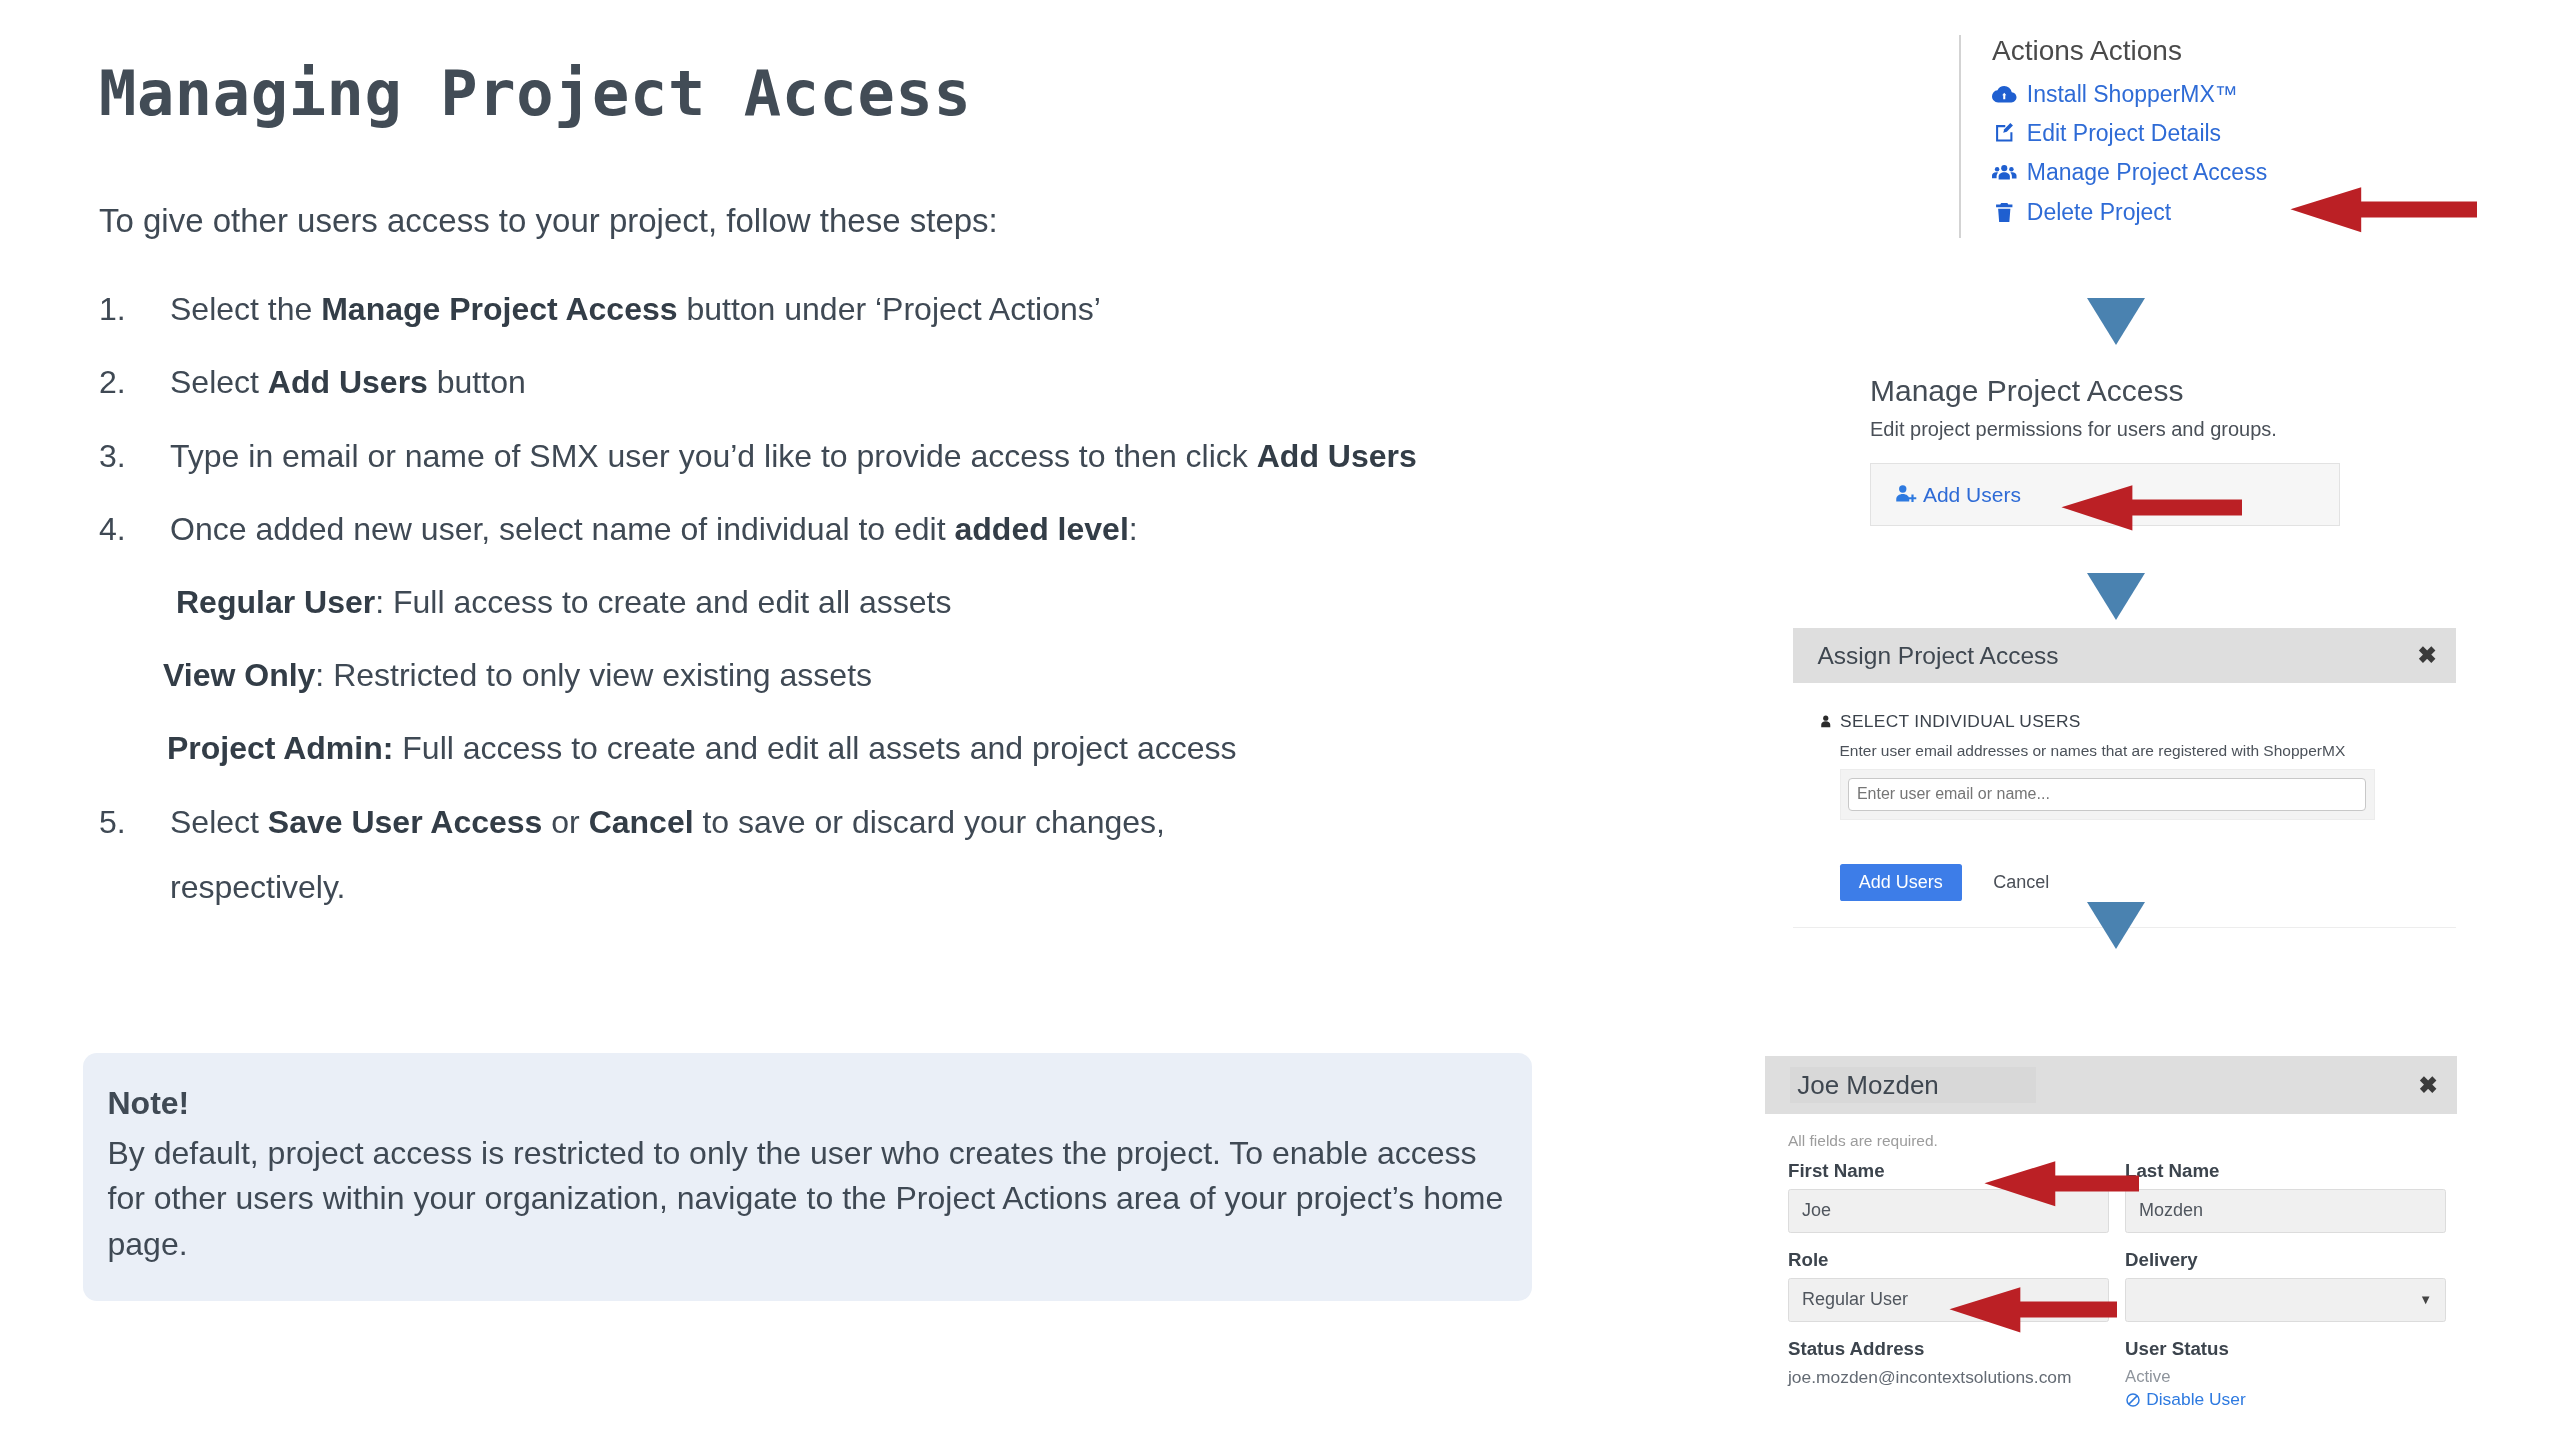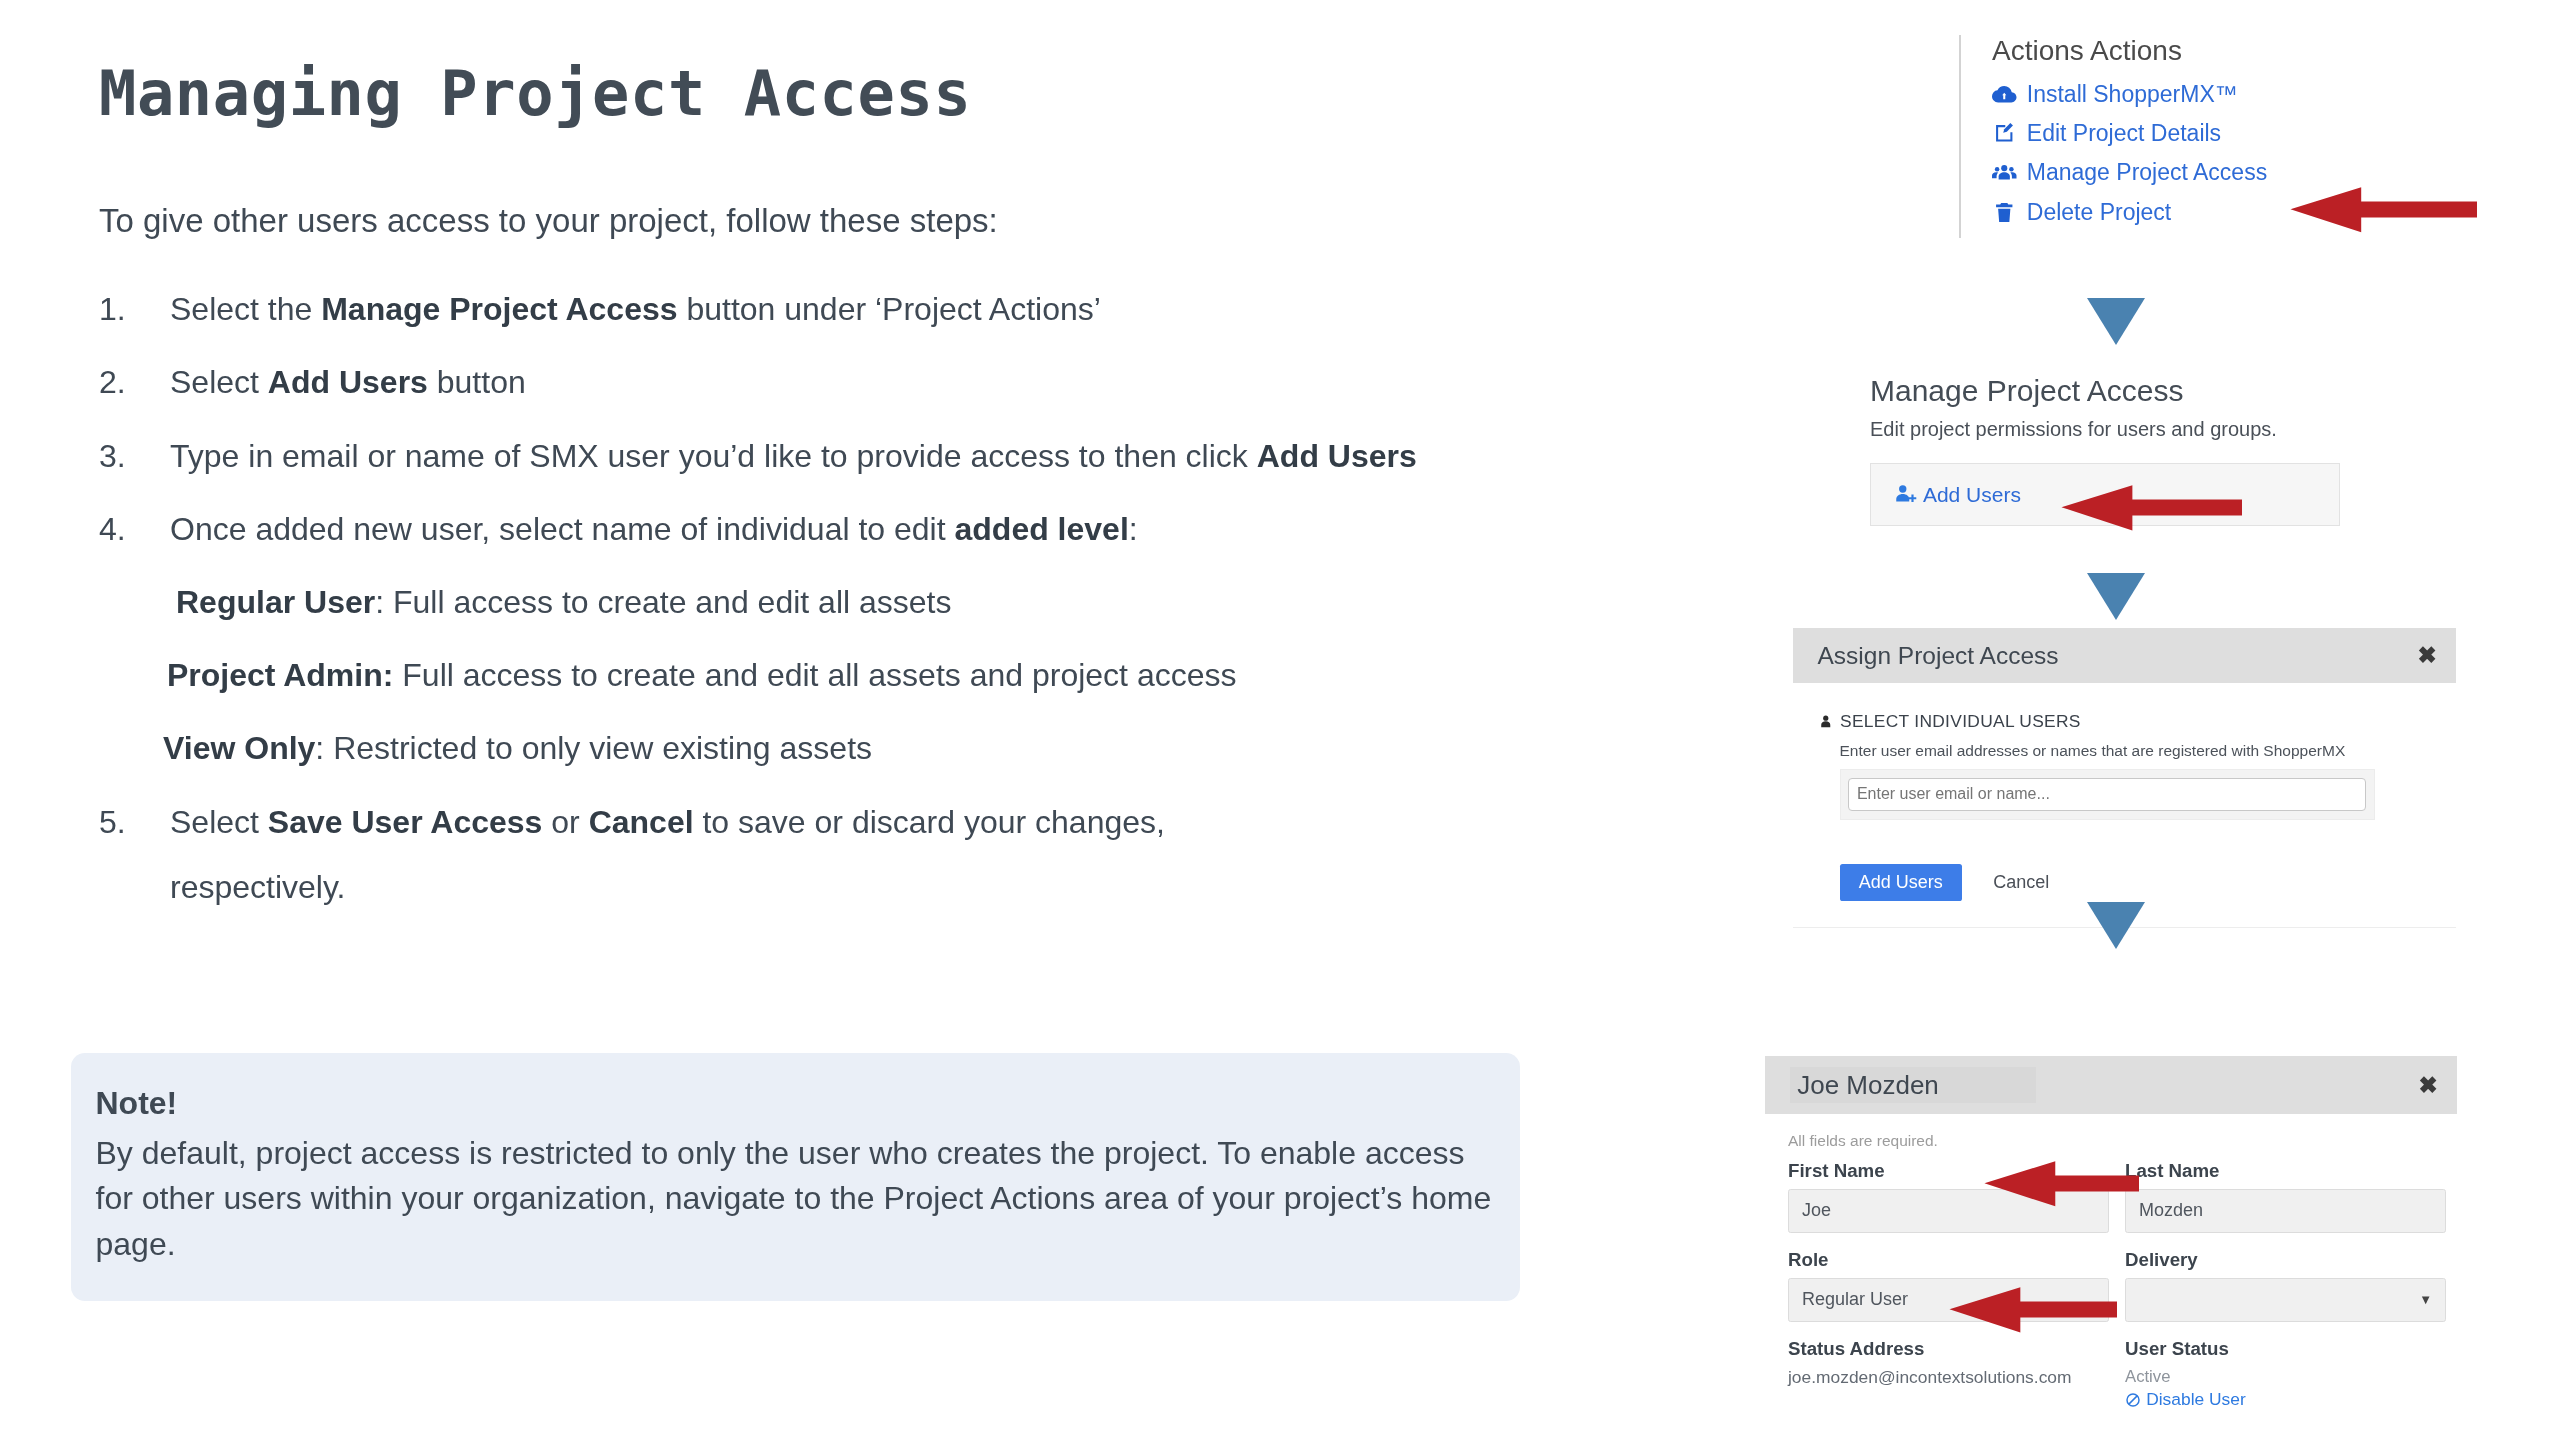--- a/index.html
+++ b/index.html
@@ -59,21 +59,21 @@
     margin-bottom: 30px;
   }
   .sub-indent-1 { margin-left: 77px; }
   .sub-indent-2 { margin-left: 64px; }
   .sub-indent-3 { margin-left: 68px; }
   .step-cont { margin-left: 71px; font-size: 32px; margin-top: -5.2px; margin-bottom: 26px; }
 
   
   .note-box {
     position: absolute;
-    left: 48px; top: 1053px;
+    left: 60px; top: 1053px;
     width: 1449px; height: 248px;
     background: #eaeff7;
     border-radius: 14px;
     padding: 32px 26px 0 24.5px;
   }
   .note-title {
     font-size: 32px;
     font-weight: 700;
     color: #3f4954;
     margin-bottom: 9px;
@@ -397,23 +397,23 @@
         <span class="step-text"><span>Type in email or name of SMX user you’d like to provide access to then click </span><b>Add Users</b><span></span></span>
       </div>
 
       <div class="step">
         <span class="step-num">4.</span>
         <span class="step-text"><span>Once added new user, select name of individual to edit </span><b>added level</b><span>:</span></span>
       </div>
 
       <div class="sub-item sub-indent-1"><b>Regular User</b><span>: Full access to create and edit all assets</span></div>
 
+      <div class="sub-item sub-indent-2"><b>View Only</b><span>: Restricted to only view existing assets</span></div>
+
       <div class="sub-item sub-indent-3"><b>Project Admin:</b><span> Full access to create and edit all assets and project access</span></div>
-
-      <div class="sub-item sub-indent-2"><b>View Only</b><span>: Restricted to only view existing assets</span></div>
 
       <div class="step">
         <span class="step-num">5.</span>
         <span class="step-text"><span>Select </span><b>Save User Access</b><span> or </span><b>Cancel</b><span> to save or discard your changes,</span></span>
       </div>
 
       <div class="step-cont">respectively.</div>
 
     </div>
   </div>

